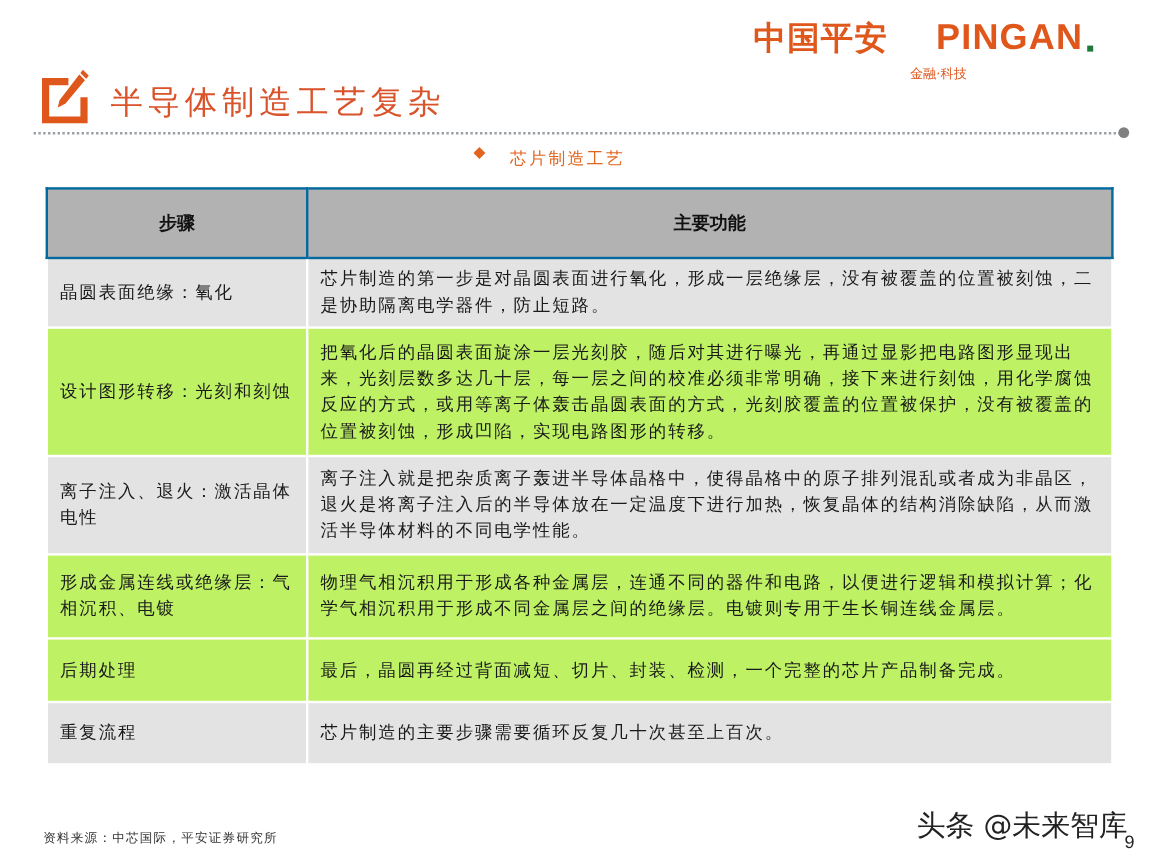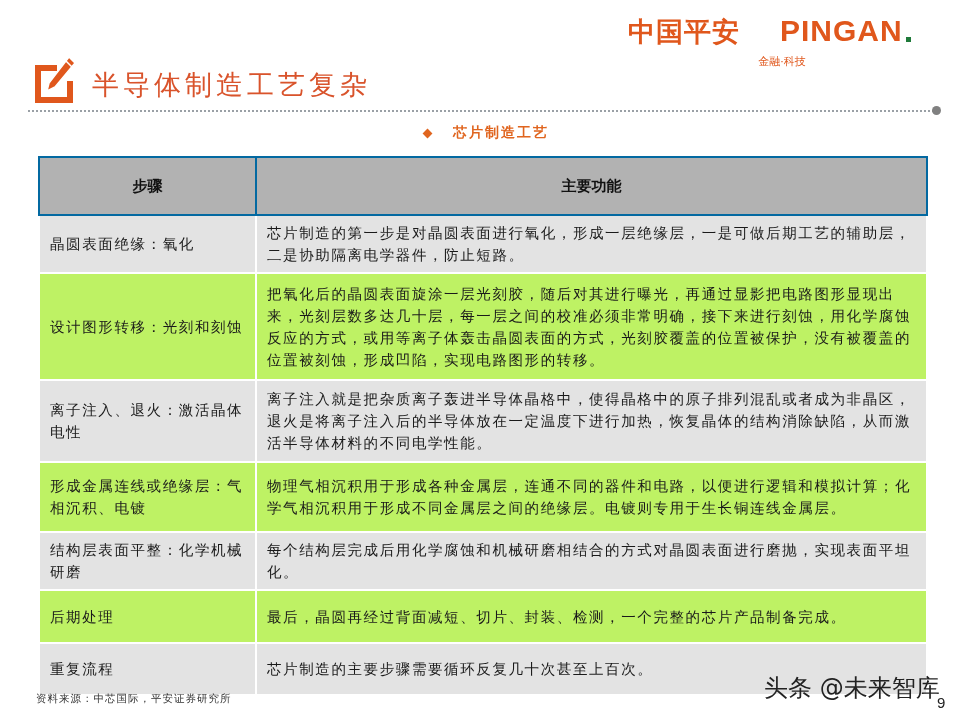--- a/index.html
+++ b/index.html
@@ -11,21 +11,21 @@
     .logo-cn { font-family: "DejaVu Sans", sans-serif; font-size: 27px; letter-spacing: 1px; }
     .logo-en { font-family: "Liberation Sans", sans-serif; font-size: 30px; margin-left: 12px; letter-spacing: 1px; position: relative; }
     .logo-dot { position: absolute; width: 5px; height: 5px; background: #1f7a3a; left: 126px; bottom: 6px; }
     .logo-sub { font-family: "DejaVu Sans", sans-serif; font-size: 11px; color: #e0571c; margin-left: 28px; margin-top: 4px; text-align: center; }
 
     .title-icon { position: absolute; left: 33px; top: 55px; width: 44px; height: 48px; }
     .page-title { position: absolute; left: 92px; top: 67px; font-size: 27px; color: #d9532b; letter-spacing: 4px; font-family: "DejaVu Serif", serif; }
     .title-rule { position: absolute; left: 28px; top: 110px; width: 906px; border-top: 2px dotted #9aa0a6; }
     .rule-end { position: absolute; left: 932px; top: 106px; width: 9px; height: 9px; border-radius: 50%; background: #808080; }
 
-    .section-heading { position: absolute; left: 424px; top: 124px; display: flex; align-items: center; color: #e0651f; font-size: 14px; font-weight: bold; letter-spacing: 2px; }
+    .section-heading { position: absolute; left: 396px; top: 124px; display: flex; color: #e0651f; font-size: 14px; font-weight: normal; letter-spacing: 2px; }
     .section-heading .bullet { width: 7px; height: 7px; background: #e0651f; transform: rotate(45deg); margin-right: 22px; }
 
     table.steps { position: absolute; left: 38px; top: 156px; width: 890px; border-collapse: collapse; font-size: 14.5px; line-height: 22px; }
     table.steps th { background: #b2b2b2; height: 58px; font-size: 15px; font-weight: bold; color: #111; border: 2px solid #0369a1; }
     table.steps td { border: 2px solid #ffffff; padding: 6px 10px; vertical-align: middle; letter-spacing: 1.6px; }
     table.steps td.step { width: 217px; }
     table.steps tr.odd td { background: #e3e3e3; }
     table.steps tr.even td { background: #bef264; }
 
     .source { position: absolute; left: 36px; top: 692px; font-size: 10.5px; color: #333; letter-spacing: 1px; }
@@ -62,37 +62,33 @@
 <table class="steps">
   <thead>
     <tr>
       <th>步骤</th>
       <th>主要功能</th>
     </tr>
   </thead>
   <tbody>
     <tr class="odd" style="height:56px">
       <td class="step">晶圆表面绝缘：氧化</td>
-      <td>芯片制造的第一步是对晶圆表面进行氧化，形成一层绝缘层，一是可做后期工艺的辅助层，二是协助隔离电学器件，防止短路。</td>
+      <td>芯片制造的第一步是对晶圆表面进行氧化，形成一层绝缘层，没有被覆盖的位置被刻蚀，二是协助隔离电学器件，防止短路。</td>
     </tr>
     <tr class="even" style="height:107px">
       <td class="step">设计图形转移：光刻和刻蚀</td>
       <td>把氧化后的晶圆表面旋涂一层光刻胶，随后对其进行曝光，再通过显影把电路图形显现出来，光刻层数多达几十层，每一层之间的校准必须非常明确，接下来进行刻蚀，用化学腐蚀反应的方式，或用等离子体轰击晶圆表面的方式，光刻胶覆盖的位置被保护，没有被覆盖的位置被刻蚀，形成凹陷，实现电路图形的转移。</td>
     </tr>
     <tr class="odd" style="height:82px">
       <td class="step">离子注入、退火：激活晶体电性</td>
       <td>离子注入就是把杂质离子轰进半导体晶格中，使得晶格中的原子排列混乱或者成为非晶区，退火是将离子注入后的半导体放在一定温度下进行加热，恢复晶体的结构消除缺陷，从而激活半导体材料的不同电学性能。</td>
     </tr>
     <tr class="even" style="height:70px">
       <td class="step">形成金属连线或绝缘层：气相沉积、电镀</td>
       <td>物理气相沉积用于形成各种金属层，连通不同的器件和电路，以便进行逻辑和模拟计算；化学气相沉积用于形成不同金属层之间的绝缘层。电镀则专用于生长铜连线金属层。</td>
-    </tr>
-    <tr class="odd" style="height:54px">
-      <td class="step">结构层表面平整：化学机械研磨</td>
-      <td>每个结构层完成后用化学腐蚀和机械研磨相结合的方式对晶圆表面进行磨抛，实现表面平坦化。</td>
     </tr>
     <tr class="even" style="height:53px">
       <td class="step">后期处理</td>
       <td>最后，晶圆再经过背面减短、切片、封装、检测，一个完整的芯片产品制备完成。</td>
     </tr>
     <tr class="odd" style="height:52px">
       <td class="step">重复流程</td>
       <td>芯片制造的主要步骤需要循环反复几十次甚至上百次。</td>
     </tr>
   </tbody>

